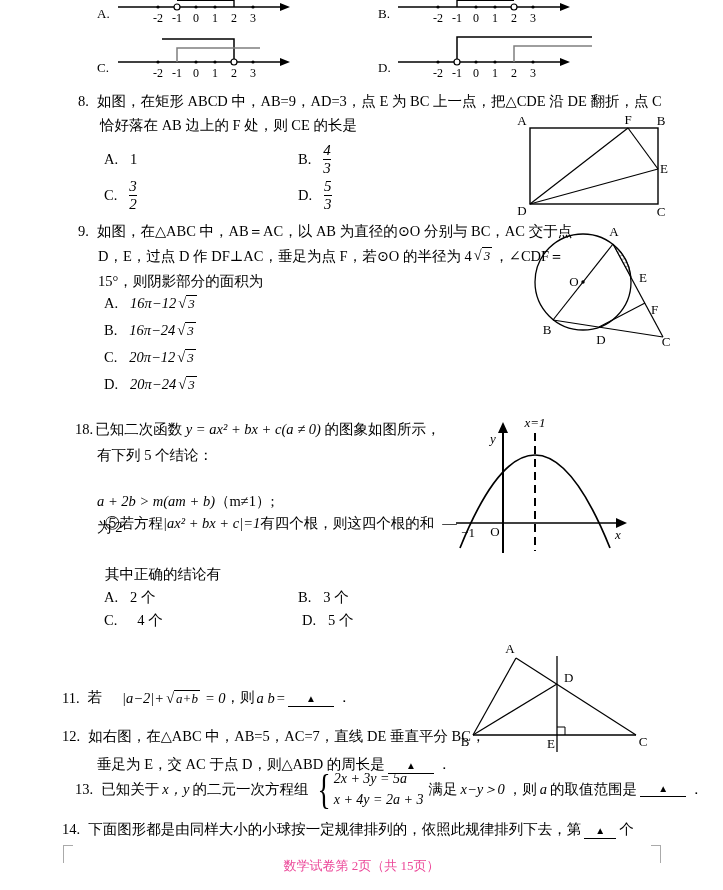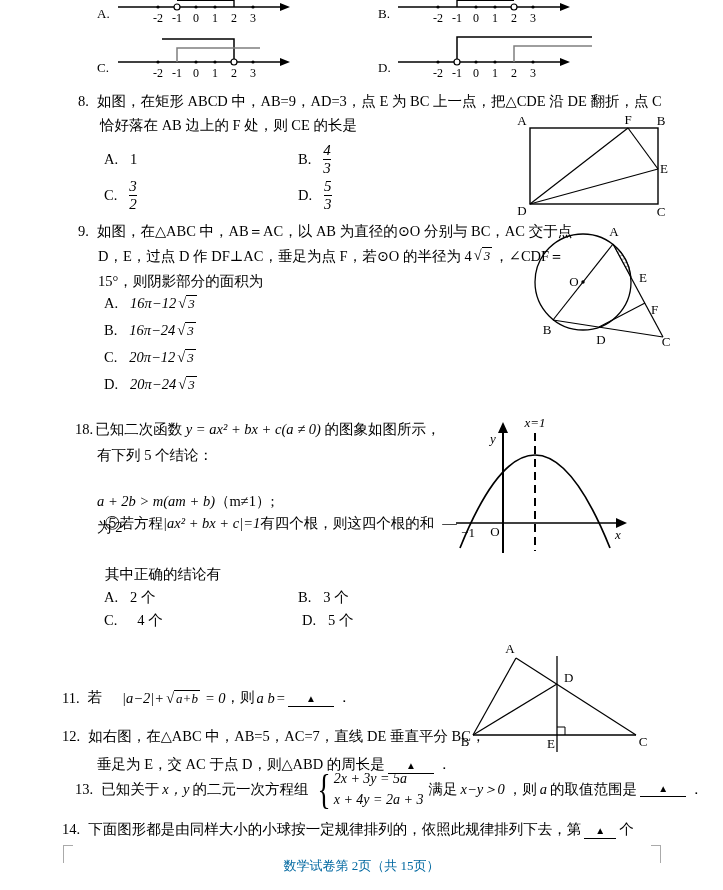--- a/index.html
+++ b/index.html
@@ -15,21 +15,21 @@
   .frac .den{border-top:1px solid #000;}
   .sqrt{display:inline-flex;align-items:flex-start;margin:0 2px;}
   .sqrt .sg{line-height:1.15;}
   .sqrt .rd{border-top:1px solid #000;line-height:1.2;padding:0 2px;font-size:13px;}
   .blank{display:inline-block;min-width:38px;border-bottom:1px solid #000;text-align:center;
          font-size:10px;padding:0 4px 2px;margin:0 3px;}
   .sys{display:inline-flex;align-items:center;margin:0 5px;}
   .sys .brace{font-size:42px;line-height:.8;transform:scaleX(.65);font-weight:400;}
   .sys .rows{display:flex;flex-direction:column;}
   .sys .rows span{line-height:1.45;font-size:14px;font-family:Liberation Serif, serif;}
-  .footer{position:absolute;left:0;right:0;top:857px;text-align:center;color:#0369a1;font-size:13px;}
+  .footer{position:absolute;left:0;right:0;top:857px;text-align:center;color:#ec4899;font-size:13px;}
   svg{position:absolute;overflow:visible;}
   svg text{font-family:"Liberation Serif","DejaVu Serif",serif;font-size:13px;fill:#000;}
   svg text.sm{font-size:12px;}
   svg .lit{font-style:italic;}
   .cropmark{position:absolute;width:9px;height:17px;}
   .cropmark.l{left:63px;top:845px;border-left:1px solid #aaa;border-top:1px solid #aaa;}
   .cropmark.r{left:651px;top:845px;border-right:1px solid #aaa;border-top:1px solid #aaa;}
   .dash{margin-left:8px;}
 </style>
 </head>

